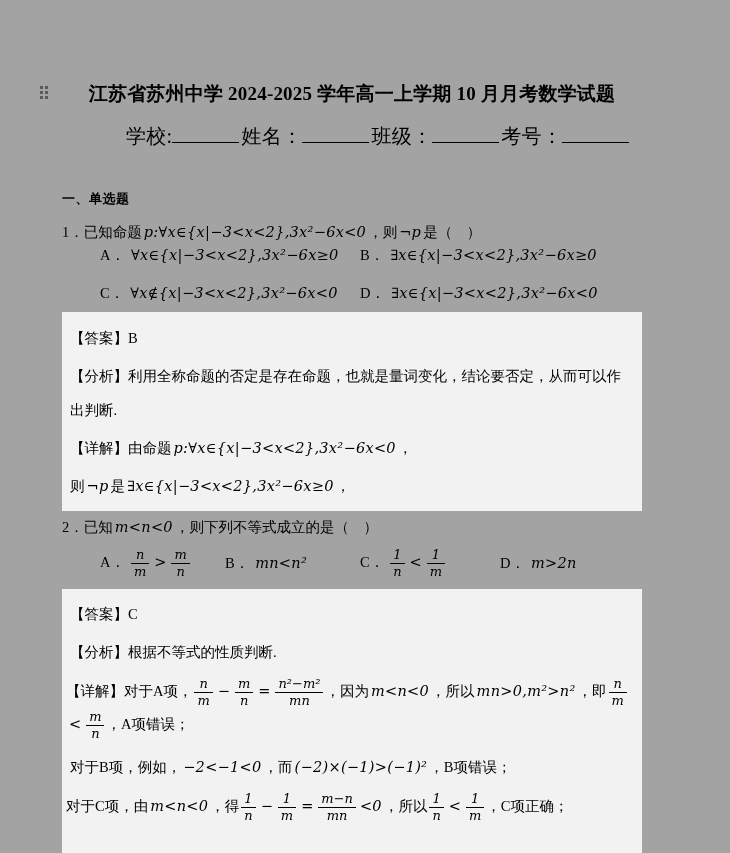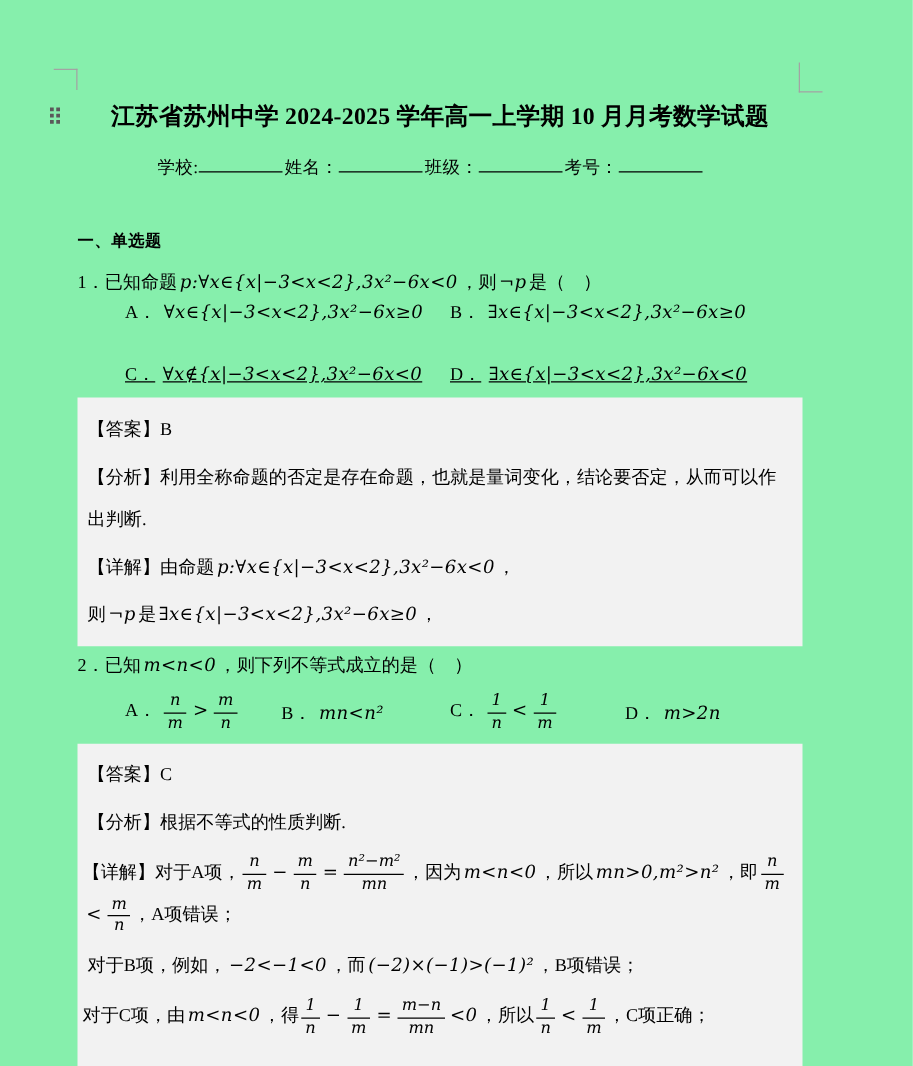--- a/index.html
+++ b/index.html
@@ -1,50 +1,50 @@
 <!DOCTYPE html>
 <html><head>
 <meta charset="utf-8">
 <style>
   html,body{margin:0;padding:0;}
   body{width:730px;height:853px;overflow:hidden;background:#ffffff;
        font-family:"Liberation Serif","DejaVu Serif",serif;color:#000;}
-  .page{position:relative;width:730px;height:853px;overflow:hidden;background:#86efac;}
+  .page{position:relative;width:730px;height:853px;overflow:hidden;background:#a3a3a3;}
 
   
   .mark{position:absolute;}
   .mark-tl{left:43px;top:55px;width:18px;height:16px;
            border-top:1px solid #a3a3a3;border-right:1px solid #a3a3a3;}
   .mark-tr{left:639px;top:50px;width:18px;height:23px;
            border-left:1px solid #a3a3a3;border-bottom:1px solid #a3a3a3;}
 
   
   .drag-handle{position:absolute;left:40px;top:86px;display:grid;
                grid-template-columns:repeat(2,5px);grid-auto-rows:5px;}
   .drag-handle i{width:2.5px;height:2.5px;background:#5a5a5a;display:block;}
 
   .content{position:absolute;left:62px;top:0;width:580px;}
 
   .title{font-size:19px;font-weight:bold;text-align:center;margin:82px 0 0 0;
          line-height:1.25;letter-spacing:.2px;}
 
-  .form-line{margin:16px 0 0 64px;font-size:14px;line-height:1.4;white-space:nowrap;}
+  .form-line{margin:16px 0 0 64px;font-size:20px;line-height:1.4;white-space:nowrap;}
   .blank{display:inline-block;width:67px;height:15px;border-bottom:1px solid #000;
          vertical-align:baseline;margin-right:2px;}
   .flabel{letter-spacing:.3px;}
 
   .section-heading{margin:40px 0 14px 0;font-size:13px;font-weight:bold;letter-spacing:.5px;}
 
   .stem{margin:13px 0 0 0;font-size:14.5px;line-height:1.5;}
   .math{font-style:italic;font-family:"DejaVu Serif",serif;padding:0 2px;letter-spacing:.3px;}
   .mop{font-family:"DejaVu Serif",serif;padding:0 3px;}
 
   .optrow{display:flex;padding-left:38px;font-size:14.5px;align-items:center;}
   .optrow1{margin-top:2px;}
-  .optrow2{margin-top:31px;text-decoration:underline;}
+  .optrow2{margin-top:19px;}
   .optrow .cell{width:260px;}
   .optrow .cell:last-child{width:auto;flex:1;}
   .optlab{padding-right:4px;}
 
   .q2row{display:flex;padding-left:38px;font-size:14.5px;align-items:center;margin-top:6px;height:38px;}
   .q2row .c1{width:125px;}.q2row .c2{width:135px;}.q2row .c3{width:140px;}.q2row .c4{flex:1;}
 
   .frac{display:inline-block;text-align:center;vertical-align:middle;font-style:italic;
         font-family:"DejaVu Serif",serif;font-size:13px;line-height:1.25;margin:0 2px;}
   .frac .num{display:block;padding:0 3px;}

